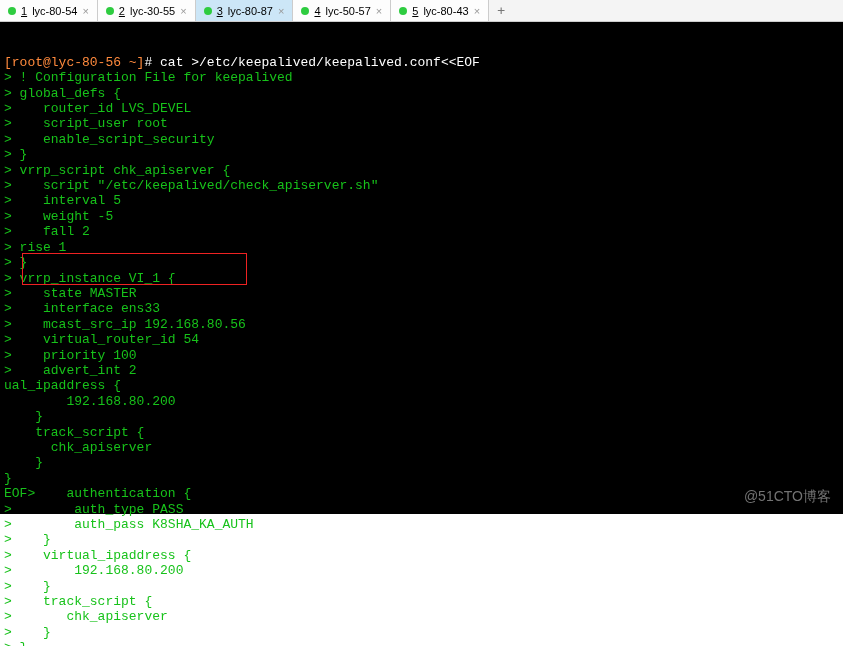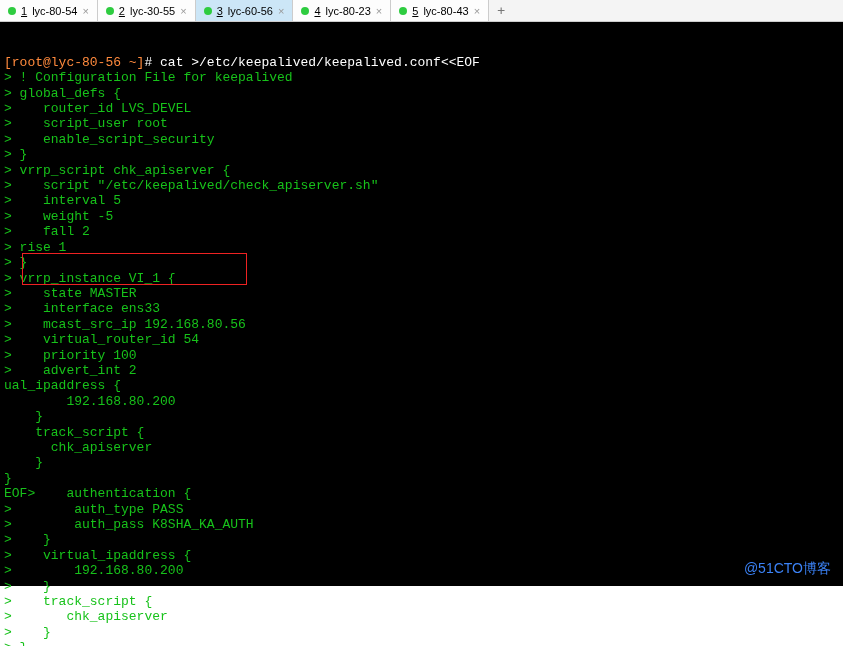--- a/index.html
+++ b/index.html
@@ -43,40 +43,40 @@
     color: #999;
     font-size: 11px;
   }
   .addtab {
     display: flex; align-items: center; justify-content: center;
     width: 24px; color: #777; font-size: 13px; cursor: pointer;
   }
   .terminal {
     background: #000;
     color: #17c21a;
-    height: 564px;
+    height: 492px;
     padding: 2px 4px;
     line-height: 15.4px;
     white-space: pre;
     font-family: "Consolas","Courier New",monospace;
     font-size: 13px;
     position: relative;
   }
   .prompt-user { color: #ff8a3d; }
   .cmd { color: #fff; }
   .hlbox {
     position: absolute;
     border: 1px solid #e22;
     pointer-events: none;
   }
   .watermark {
     position: absolute;
     bottom: 10px;
     right: 12px;
-    color: #3b82f6;
+    color: #737373;
     font-size: 14px;
     font-family: Arial, sans-serif;
     text-align: right;
   }
   .line { display: block; }
 </style>
 </head>
 <body>
 
 <div class="tabbar" id="tabbar">
@@ -88,27 +88,27 @@
     </div>
     <div class="tab">
       <span class="dot"></span>
       <span style="text-decoration: underline;">2</span>
       <span>lyc-30-55</span>
       <span class="close">×</span>
     </div>
     <div class="tab active">
       <span class="dot"></span>
       <span style="text-decoration: underline;">3</span>
-      <span>lyc-60-56</span>
+      <span>lyc-80-87</span>
       <span class="close">×</span>
     </div>
     <div class="tab">
       <span class="dot"></span>
       <span style="text-decoration: underline;">4</span>
-      <span>lyc-80-23</span>
+      <span>lyc-50-57</span>
       <span class="close">×</span>
     </div>
     <div class="tab">
       <span class="dot"></span>
       <span style="text-decoration: underline;">5</span>
       <span>lyc-80-43</span>
       <span class="close">×</span>
     </div>
     <div class="addtab">+</div>
   </div>

